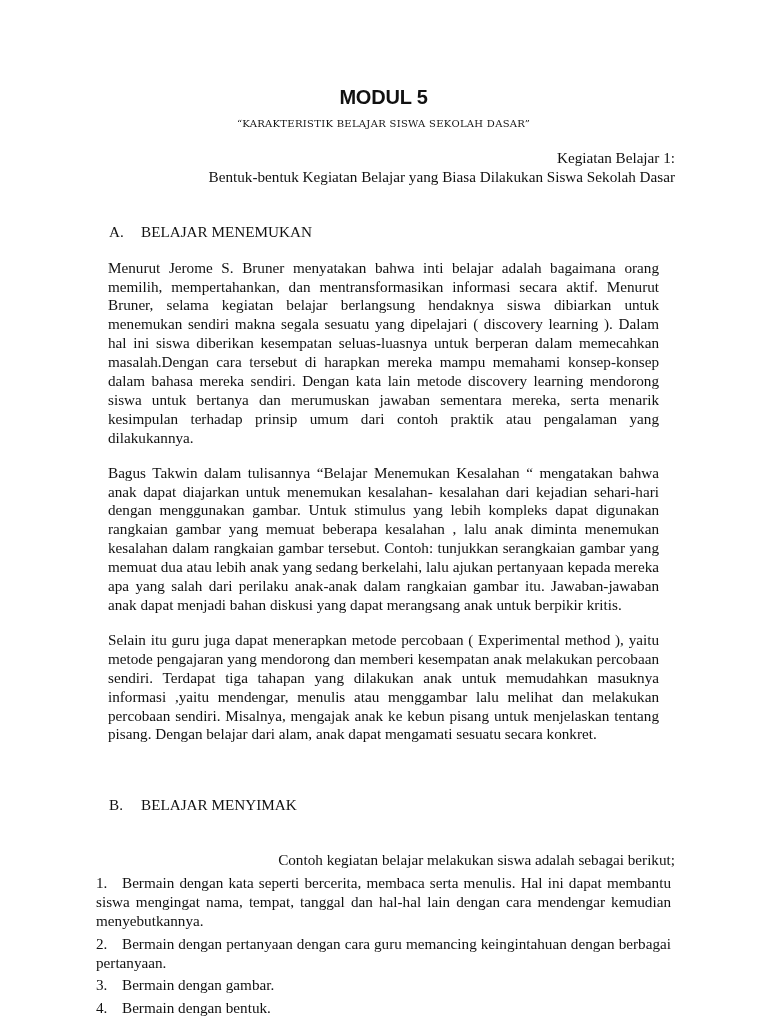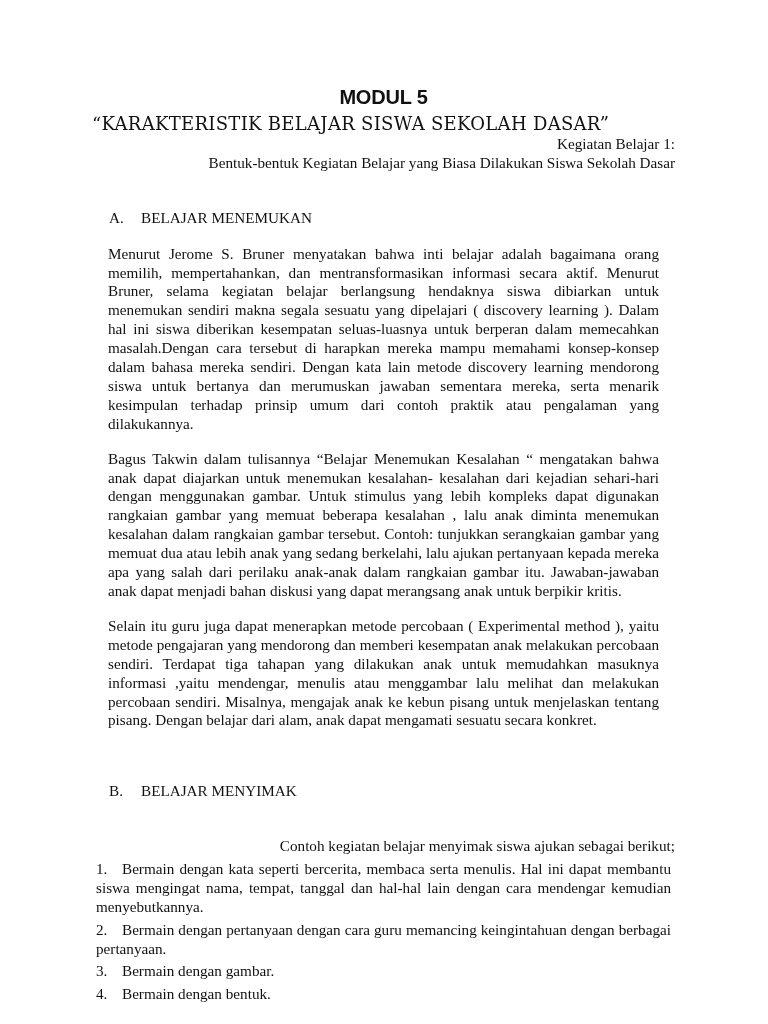--- a/index.html
+++ b/index.html
@@ -26,26 +26,26 @@
     .title {
       text-align: center;
       font-family: "Liberation Sans", sans-serif;
       font-weight: bold;
       font-size: 20px;
       line-height: 24px;
       margin: 0 0 6px 0;
       letter-spacing: -0.2px;
     }
     .subtitle {
-      text-align: left;
+      text-align: center;
       font-family: "DejaVu Serif", serif;
-      font-size: 18px;
+      font-size: 10px;
       letter-spacing: 0.3px;
       line-height: 18px;
-      margin: 0 0 2px 0;
+      margin: 0 0 16px 0;
     }
     .line { margin: 0; text-align: right; }
     .justify {
       text-align: justify;
       margin: 16px;
     }
     .gap { height: 18.9px; }
     .heading { margin: 17px; }
     .heading .marker {
       display: inline-block;
@@ -82,21 +82,21 @@
     <p class="justify">Selain itu guru juga dapat menerapkan metode percobaan ( Experimental method ), yaitu metode pengajaran yang mendorong dan memberi kesempatan anak melakukan percobaan sendiri. Terdapat tiga tahapan yang dilakukan anak untuk memudahkan masuknya informasi ,yaitu mendengar, menulis atau menggambar lalu melihat dan melakukan percobaan sendiri. Misalnya, mengajak anak ke kebun pisang untuk menjelaskan tentang pisang. Dengan belajar dari alam, anak dapat mengamati sesuatu secara konkret.</p>
   </div>
 
   <div class="gap"></div>
 
   <div>
     <p class="heading">
       <span class="marker">B.</span><span>BELAJAR MENYIMAK</span>
     </p>
     <div class="gap"></div>
-    <p class="line">Contoh kegiatan belajar menyimak siswa ajukan sebagai berikut;</p>
+    <p class="line">Contoh kegiatan belajar melakukan siswa adalah sebagai berikut;</p>
     <p class="list-item">
       <span class="num">1.</span><span>Bermain dengan kata seperti bercerita, membaca serta menulis. Hal ini dapat membantu siswa mengingat nama, tempat, tanggal dan hal-hal lain dengan cara mendengar kemudian menyebutkannya.</span>
     </p>
     <p class="list-item">
       <span class="num">2.</span><span>Bermain dengan pertanyaan  dengan cara guru memancing keingintahuan dengan berbagai pertanyaan.</span>
     </p>
     <p class="list-item">
       <span class="num">3.</span><span>Bermain dengan gambar.</span>
     </p>
     <p class="list-item">

